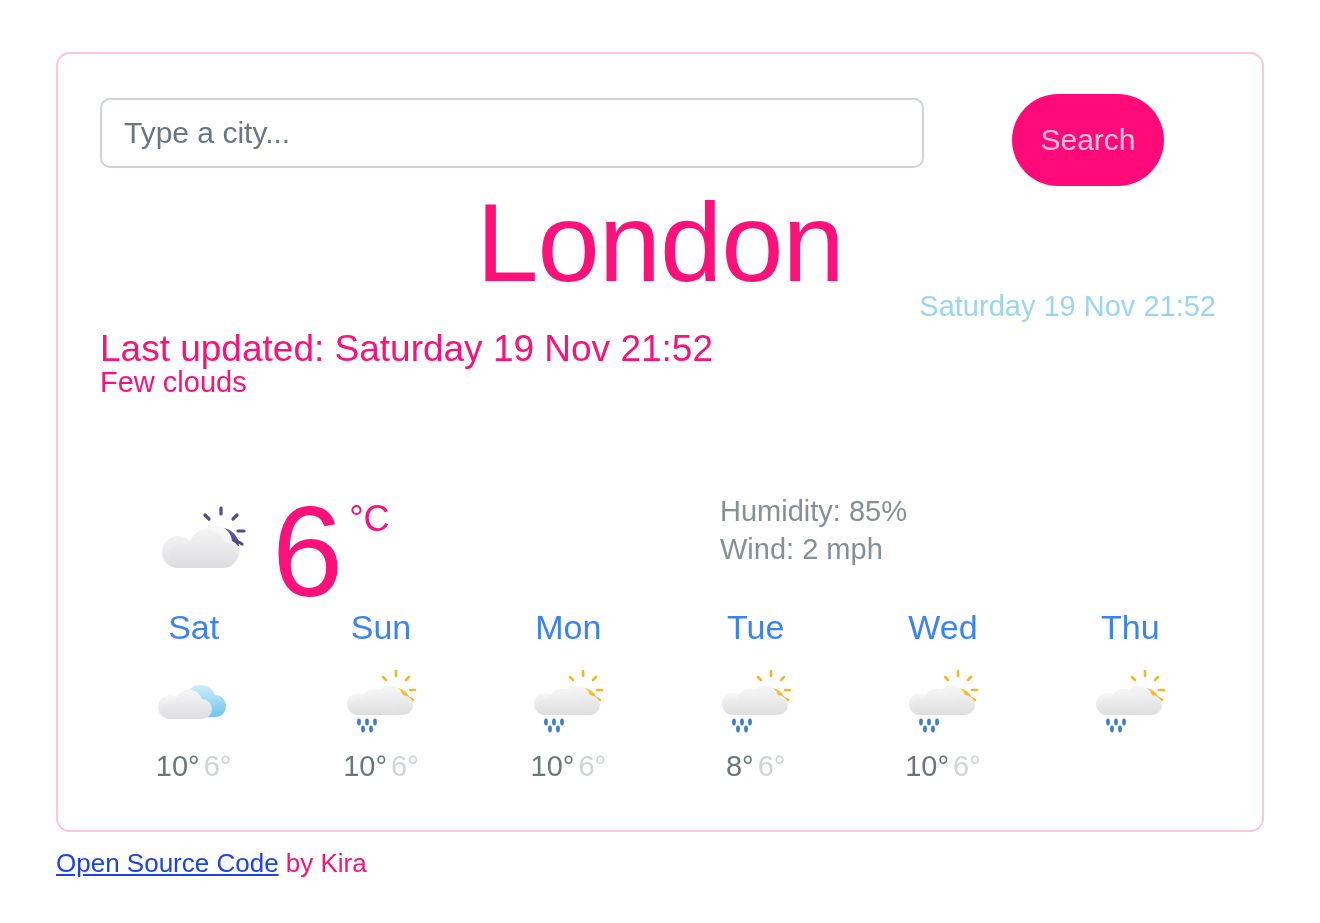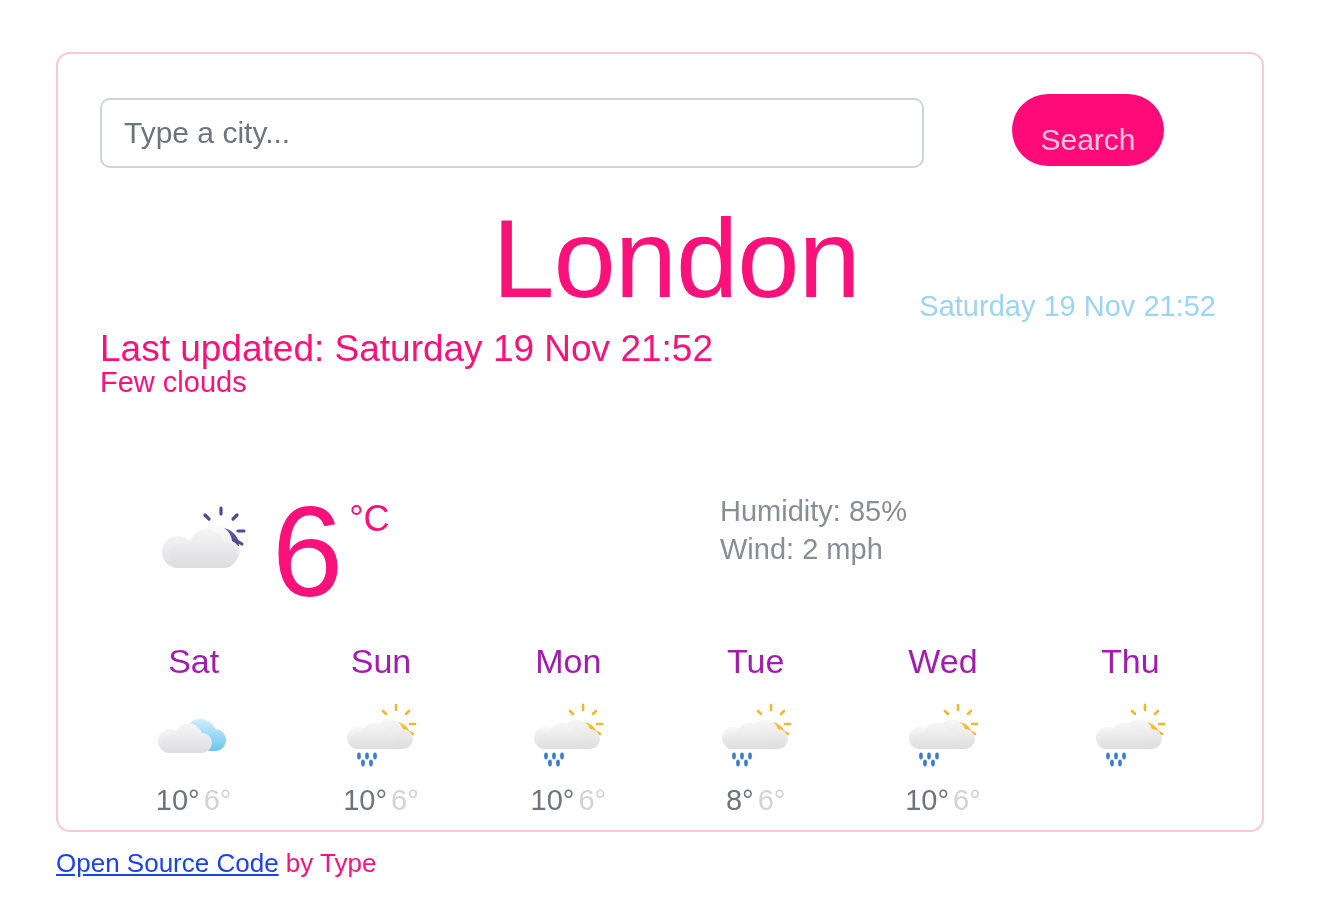--- a/index.html
+++ b/index.html
@@ -59,21 +59,21 @@
   .search-input::placeholder {
     color: #6c757d;
     opacity: 1;
   }
 
   .search-button {
     position: absolute;
     left: 912px;
     top: 0px;
     width: 152px;
-    height: 72px;
+    height: 92px;
     border: none;
     border-radius: 46px;
     background: #ff0a78;
     color: #ffc4dc;
     font-family: "Liberation Sans", sans-serif;
     font-size: 30px;
     line-height: 92px;
     padding: 0;
     cursor: pointer;
     text-align: center;
@@ -84,21 +84,21 @@
     position: absolute;
     left: 0px;
     top: 130px;
     width: 1204px;
     text-align: center;
     font-size: 112px;
     line-height: 118px;
     color: #fa1179;
     font-weight: normal;
     letter-spacing: -1px;
-    margin: 16px;
+    margin: 0;
   }
 
   .current-datetime {
     position: absolute;
     right: 46px;
     top: 236px;
     font-size: 29px;
     color: #9bd5f2;
   }
 
@@ -178,23 +178,22 @@
     display: flex;
   }
 
   .forecast-day {
     flex: 1 1 0;
     text-align: center;
   }
 
   .forecast-dayname {
     font-size: 34px;
-    color: #a21caf;
+    color: #3b82f6;
     line-height: 42px;
-    margin-top: 34px;
   }
 
   .forecast-icon {
     height: 74px;
     margin-top: 16px;
     display: flex;
     align-items: center;
     justify-content: center;
   }
 
@@ -464,16 +463,16 @@
               <ellipse cx="29" cy="60" rx="1.9" ry="3.4"></ellipse>
             </g>
           </svg>
         </div>
       </div>
 
     </div>
   </div>
 
   <div class="footer">
-    <a href="#">Open Source Code</a><span class="by-text"> by Type</span>
+    <a href="#">Open Source Code</a><span class="by-text"> by Kira</span>
   </div>
 
 </div>
 
 </body></html>

